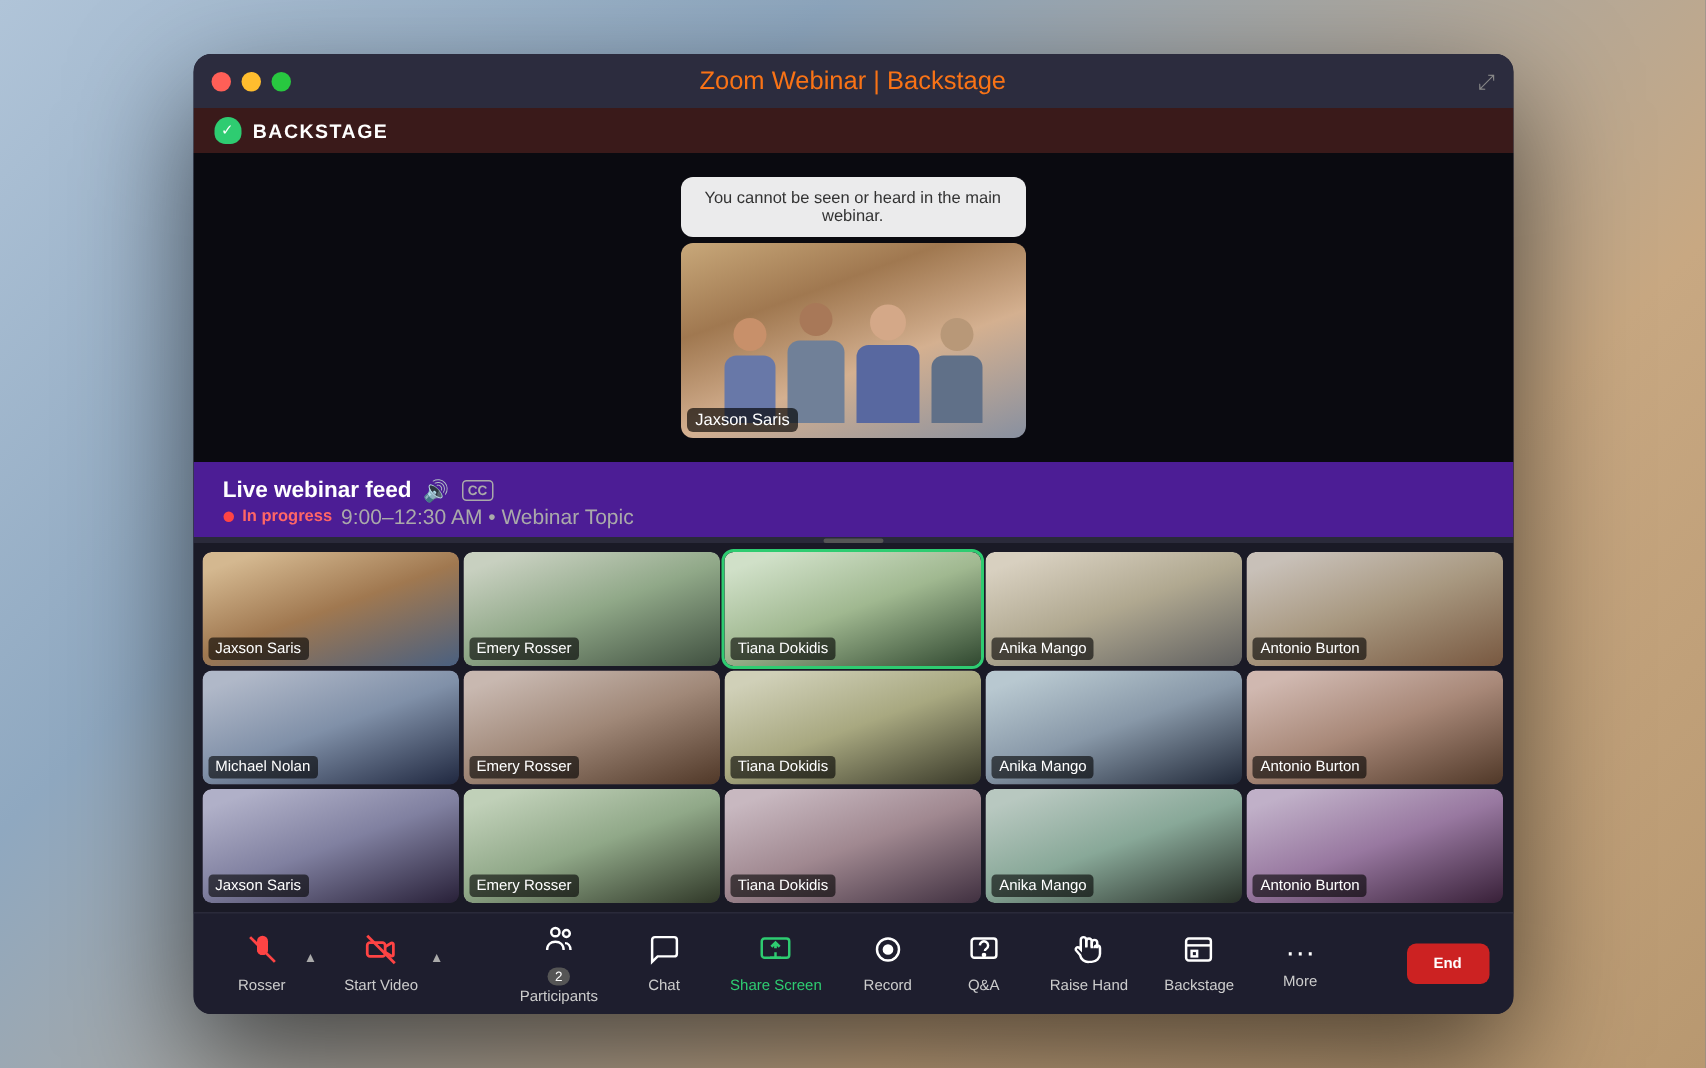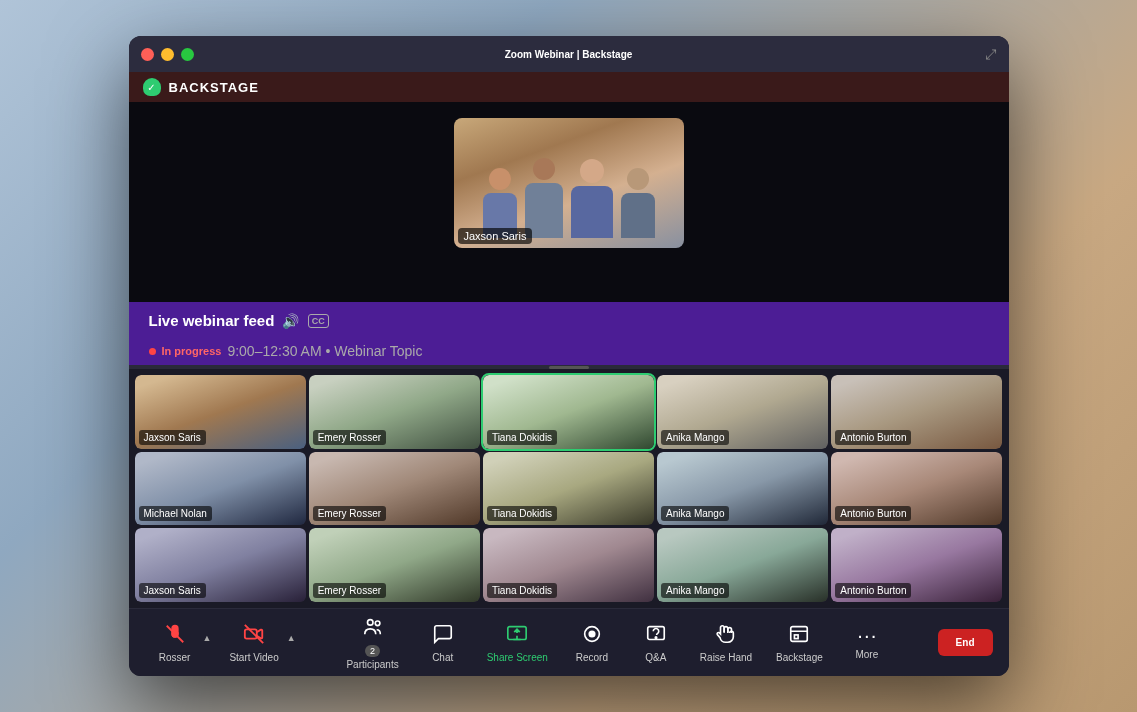--- a/index.html
+++ b/index.html
@@ -38,23 +38,23 @@
       position: absolute;
       left: 12px;
       display: flex;
       gap: 7px;
     }
     .tl { width: 13px; height: 13px; border-radius: 50%; }
     .tl-red { background: #ff5f57; }
     .tl-yellow { background: #ffbd2e; }
     .tl-green { background: #28c840; }
     .titlebar-text {
-      color: #ffffff;
-      font-size: 10px;
-      font-weight: 700;
+      color: #f97316;
+      font-size: 17px;
+      font-weight: 400;
     }
     .fullscreen-btn {
       position: absolute;
       right: 12px;
       color: #888;
       font-size: 14px;
       cursor: pointer;
     }
     
     .backstage-banner {
@@ -192,21 +192,21 @@
       border-radius: 3px;
       color: #aaa;
       font-size: 9px;
       padding: 1px 3px;
       font-weight: 700;
     }
     .live-status {
       display: flex;
       align-items: center;
       gap: 6px;
-      margin-top: 14px;
+      margin-top: 1px;
     }
     .in-progress-dot {
       width: 7px;
       height: 7px;
       border-radius: 50%;
       background: #ff4444;
     }
     .in-progress-text {
       color: #ff6666;
       font-size: 11px;
@@ -365,20 +365,21 @@
 
   <div class="backstage-banner">
     <div class="backstage-shield">✓</div>
     <span class="backstage-label">BACKSTAGE</span>
   </div>
 
   <div class="main-content">
 
     <div class="backstage-area">
       <div class="presenter-video">
+        <div class="presenter-tooltip">You cannot be seen or heard in the main webinar.</div>
         <div class="presenter-thumb">
           <div class="presenter-thumb-img">
             <div class="people-group">
               <div class="person-sil">
                 <div class="person-head" style="background:#c8906a;"></div>
                 <div class="person-body" style="background:#6878a8; width:34px;"></div>
               </div>
               <div class="person-sil">
                 <div class="person-head" style="background:#a87858;"></div>
                 <div class="person-body" style="background:#708098; width:38px; height:55px;"></div>

